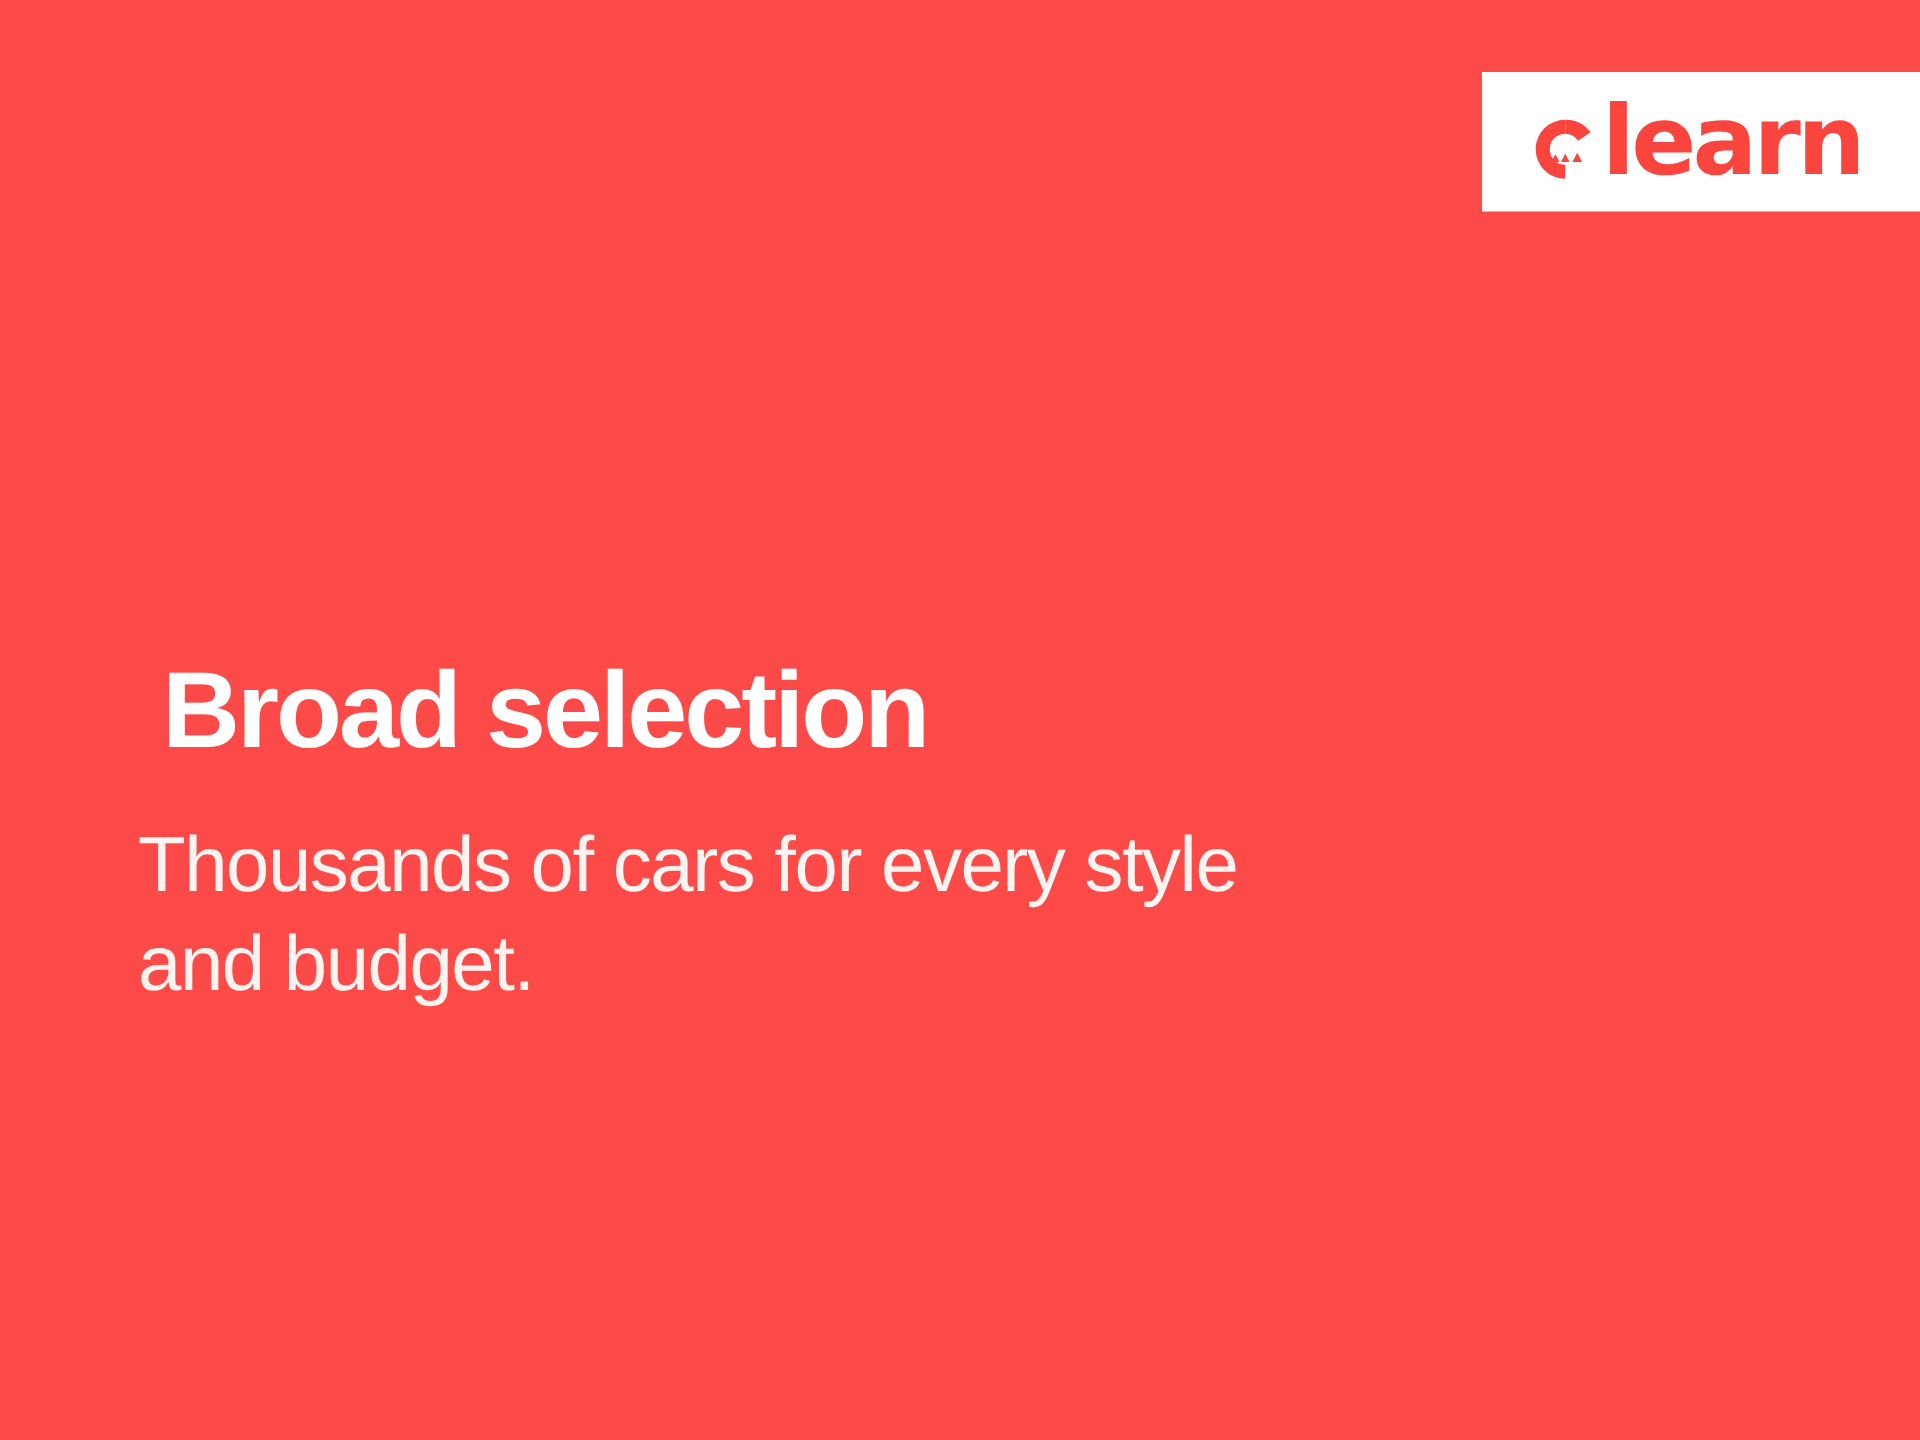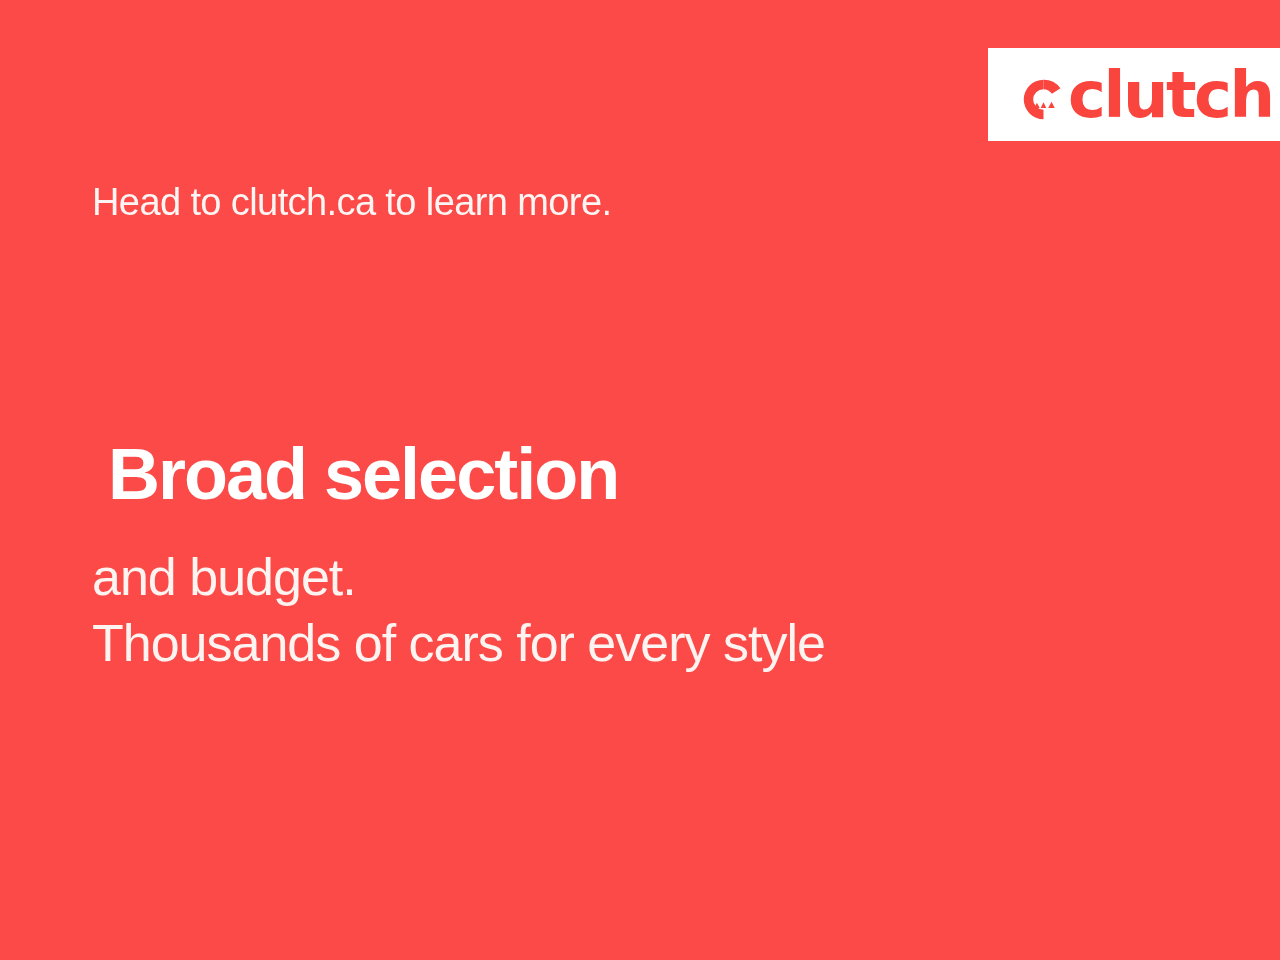--- a/index.html
+++ b/index.html
@@ -102,26 +102,25 @@
 
   <div id="logo-badge">
     <div id="logo-lockup">
       <svg id="logo-mark" viewBox="0 0 100 100" aria-hidden="true">
         <path d="M50 8 A42 42 0 1 0 50 92 L50 72 A22 22 0 1 1 50 28 Z" fill="#F9453E"></path>
         <path d="M50 28 A22 22 0 0 1 68 38 L86 26 A44 44 0 0 0 50 8 Z" fill="#F9453E"></path>
         <path d="M44 68 L56 68 L50 56 Z" fill="#F9453E"></path>
         <path d="M60 68 L74 68 L67 55 Z" fill="#F9453E"></path>
         <path d="M30 68 L42 68 L36 57 Z" fill="#F9453E"></path>
       </svg>
-      <span id="logo-wordmark">clutch</span>
+      <span id="logo-wordmark">learn</span>
     </div>
   </div>
 
-  <div id="kicker">Head to clutch.ca to learn more.</div>
 
   <div id="headline">Broad selection</div>
 
   <div id="subhead">
+    <span class="line">Thousands of cars for every style</span>
     <span class="line">and budget.</span>
-    <span class="line">Thousands of cars for every style</span>
   </div>
 
 </div>
 
 </body></html>

